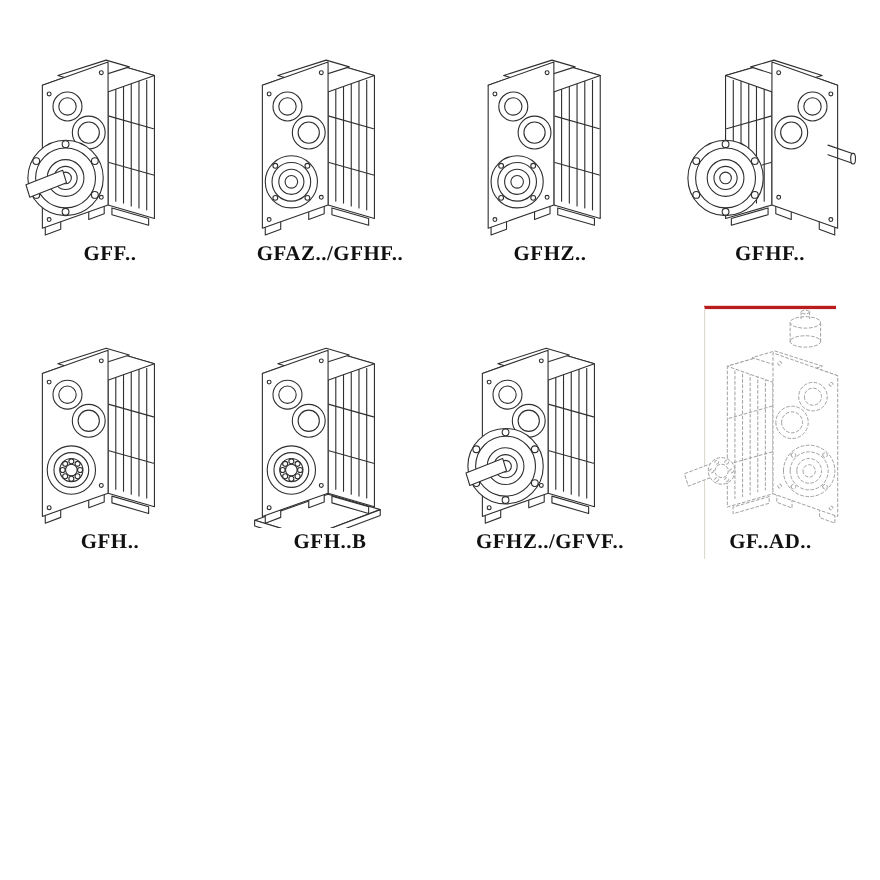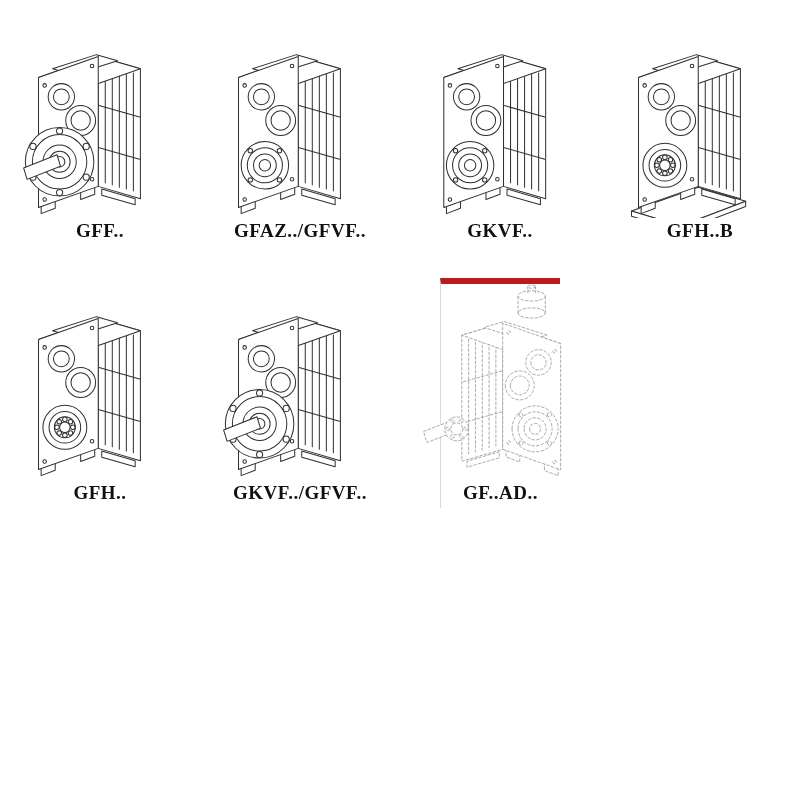--- a/index.html
+++ b/index.html
@@ -4,21 +4,21 @@
 <style>
   html,body{margin:0;padding:0;background:#ffffff;width:800px;height:800px;overflow:hidden;
             font-family:"Liberation Serif", serif;}
   .grid{width:696px;height:800px;display:grid;grid-template-columns:repeat(4,200px);
         grid-template-rows:262px 262px 276px;}
   .cell{display:flex;flex-direction:column;align-items:center;justify-content:flex-end;
         box-sizing:border-box;padding-bottom:4px;}
   .cell svg{width:194px;height:222px;display:block;}
   .lbl{font-weight:bold;font-size:19px;letter-spacing:.5px;color:#111;margin-top:2px;
        text-align:center;white-space:nowrap;}
-  .cell.bordered{border-left:1px solid #ddd8d0;border-top:6px solid #b91c1c;}
+  .cell.bordered{border-left:1px solid #ddd8d0;border-top:3px solid #b91c1c;}
   
   svg.draw{color:#2f2f2f;stroke:#2f2f2f;fill:#fff;stroke-width:1.15;
            stroke-linejoin:round;stroke-linecap:round;}
   svg.draw.dashed{color:#9b9b9b;stroke:#9b9b9b;stroke-dasharray:3 2.5;stroke-width:1;}
   .defs{position:absolute;width:0;height:0;overflow:hidden;}
 </style>
 </head>
 <body>
 
 <svg class="defs" aria-hidden="true">
@@ -178,60 +178,72 @@
         <use href="#shaft"></use>
     </svg>
     <figcaption class="lbl">GFF..</figcaption>
   </figure>
 
   <figure class="cell">
     <svg class="draw" viewBox="0 0 200 230">
       <use href="#housing"></use>
         <use href="#hollow"></use>
     </svg>
-    <figcaption class="lbl">GFAZ../GFVF..</figcaption>
+    <figcaption class="lbl">GFAZ../GFHF..</figcaption>
   </figure>
 
   <figure class="cell">
     <svg class="draw" viewBox="0 0 200 230">
       <g transform="translate(6,0)">
           <use href="#housing"></use>
           <use href="#hollow"></use>
         </g>
     </svg>
-    <figcaption class="lbl">GKVF..</figcaption>
-  </figure>
-
+    <figcaption class="lbl">GFHZ..</figcaption>
+  </figure>
+
+  <figure class="cell">
+    <svg class="draw" viewBox="0 0 200 230">
+      <g transform="matrix(-1,0,0,1,200,0)">
+          <use href="#housing"></use>
+        </g>
+      <use href="#flange"></use>
+      <line x1="160" y1="132" x2="186" y2="141"></line>
+      <line x1="160" y1="142" x2="186" y2="151"></line>
+      <ellipse cx="186" cy="146" rx="2.5" ry="5.5"></ellipse>
+    </svg>
+    <figcaption class="lbl">GFHF..</figcaption>
+  </figure>
+
+  <figure class="cell">
+    <svg class="draw" viewBox="0 0 200 230">
+      <use href="#housing"></use>
+        <use href="#hub"></use>
+    </svg>
+    <figcaption class="lbl">GFH..</figcaption>
+  </figure>
 
   <figure class="cell">
     <svg class="draw" viewBox="0 0 200 230">
       <use href="#base"></use>
         <use href="#housing"></use>
         <use href="#hub"></use>
     </svg>
     <figcaption class="lbl">GFH..B</figcaption>
   </figure>
 
-  <figure class="cell">
-    <svg class="draw" viewBox="0 0 200 230">
-      <use href="#housing"></use>
-        <use href="#hub"></use>
-    </svg>
-    <figcaption class="lbl">GFH..</figcaption>
-  </figure>
-
 
 
   <figure class="cell">
     <svg class="draw" viewBox="0 0 200 230">
       <use href="#housing"></use>
         <use href="#flange"></use>
         <use href="#shaft"></use>
     </svg>
-    <figcaption class="lbl">GKVF../GFVF..</figcaption>
+    <figcaption class="lbl">GFHZ../GFVF..</figcaption>
   </figure>
 
 
 
   <figure class="cell bordered">
     <svg class="draw dashed" viewBox="0 0 200 230">
       <g transform="matrix(-1,0,0,1,200,0)">
           <use href="#housing"></use>
           <use href="#hollow"></use>
         </g>

